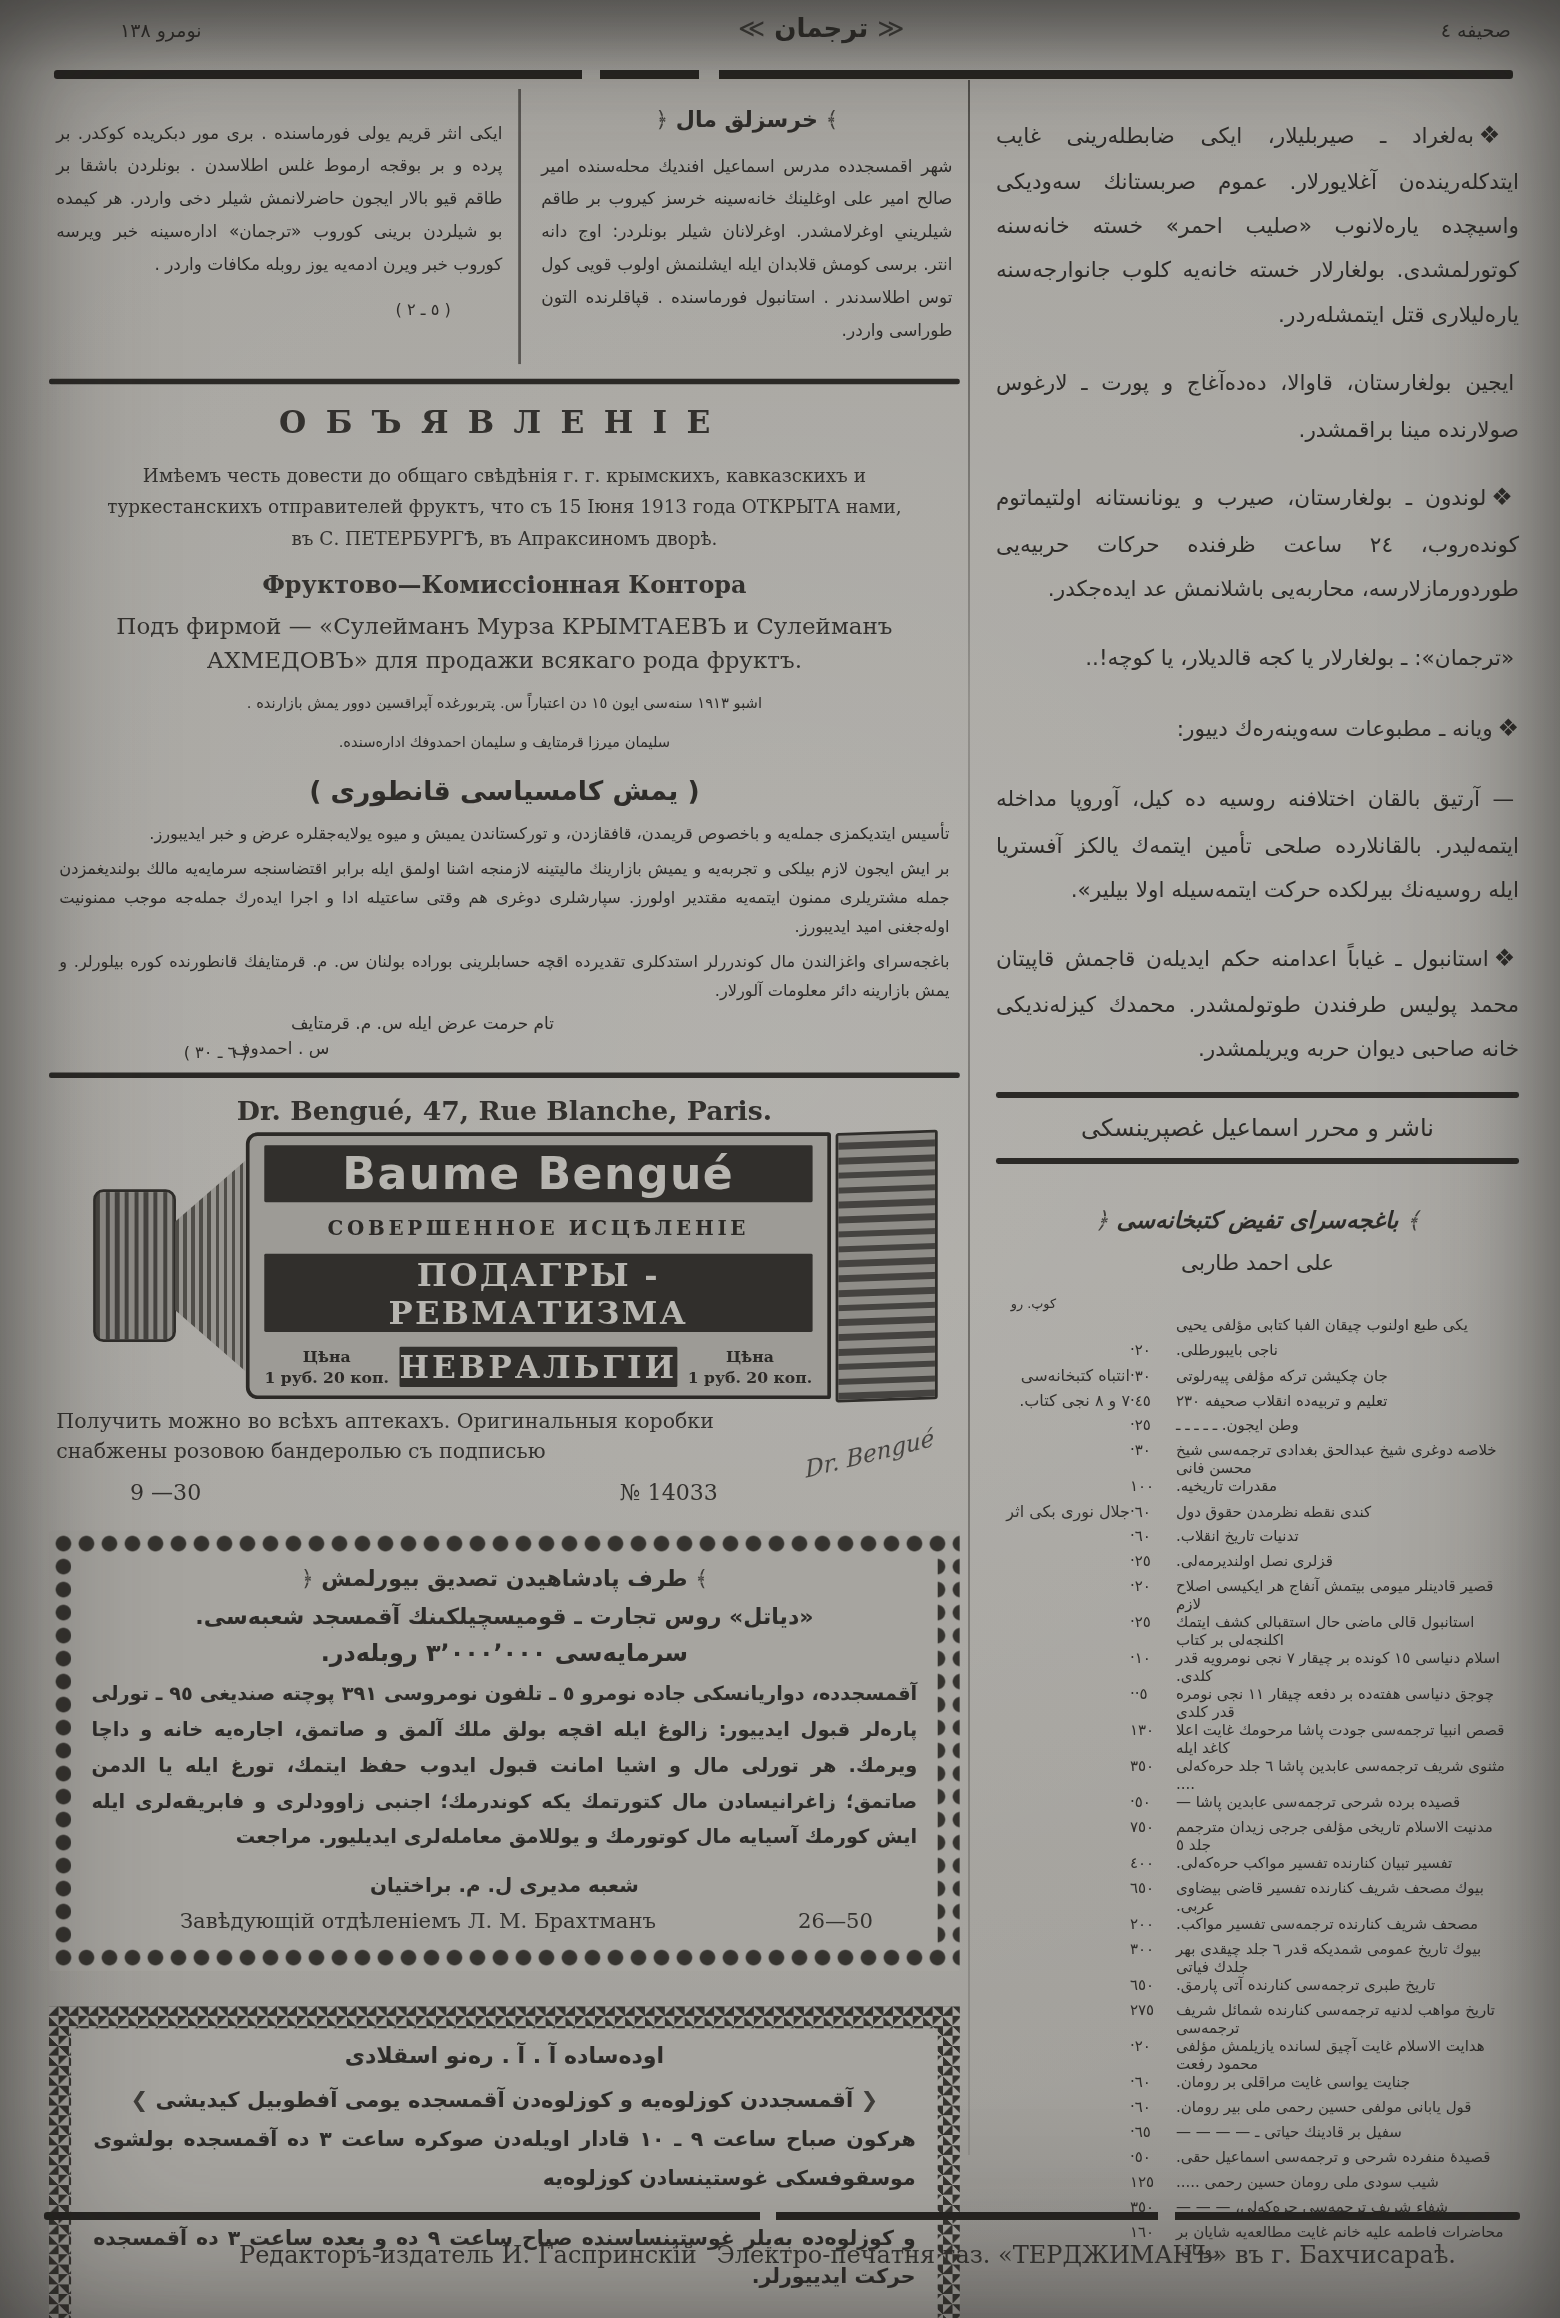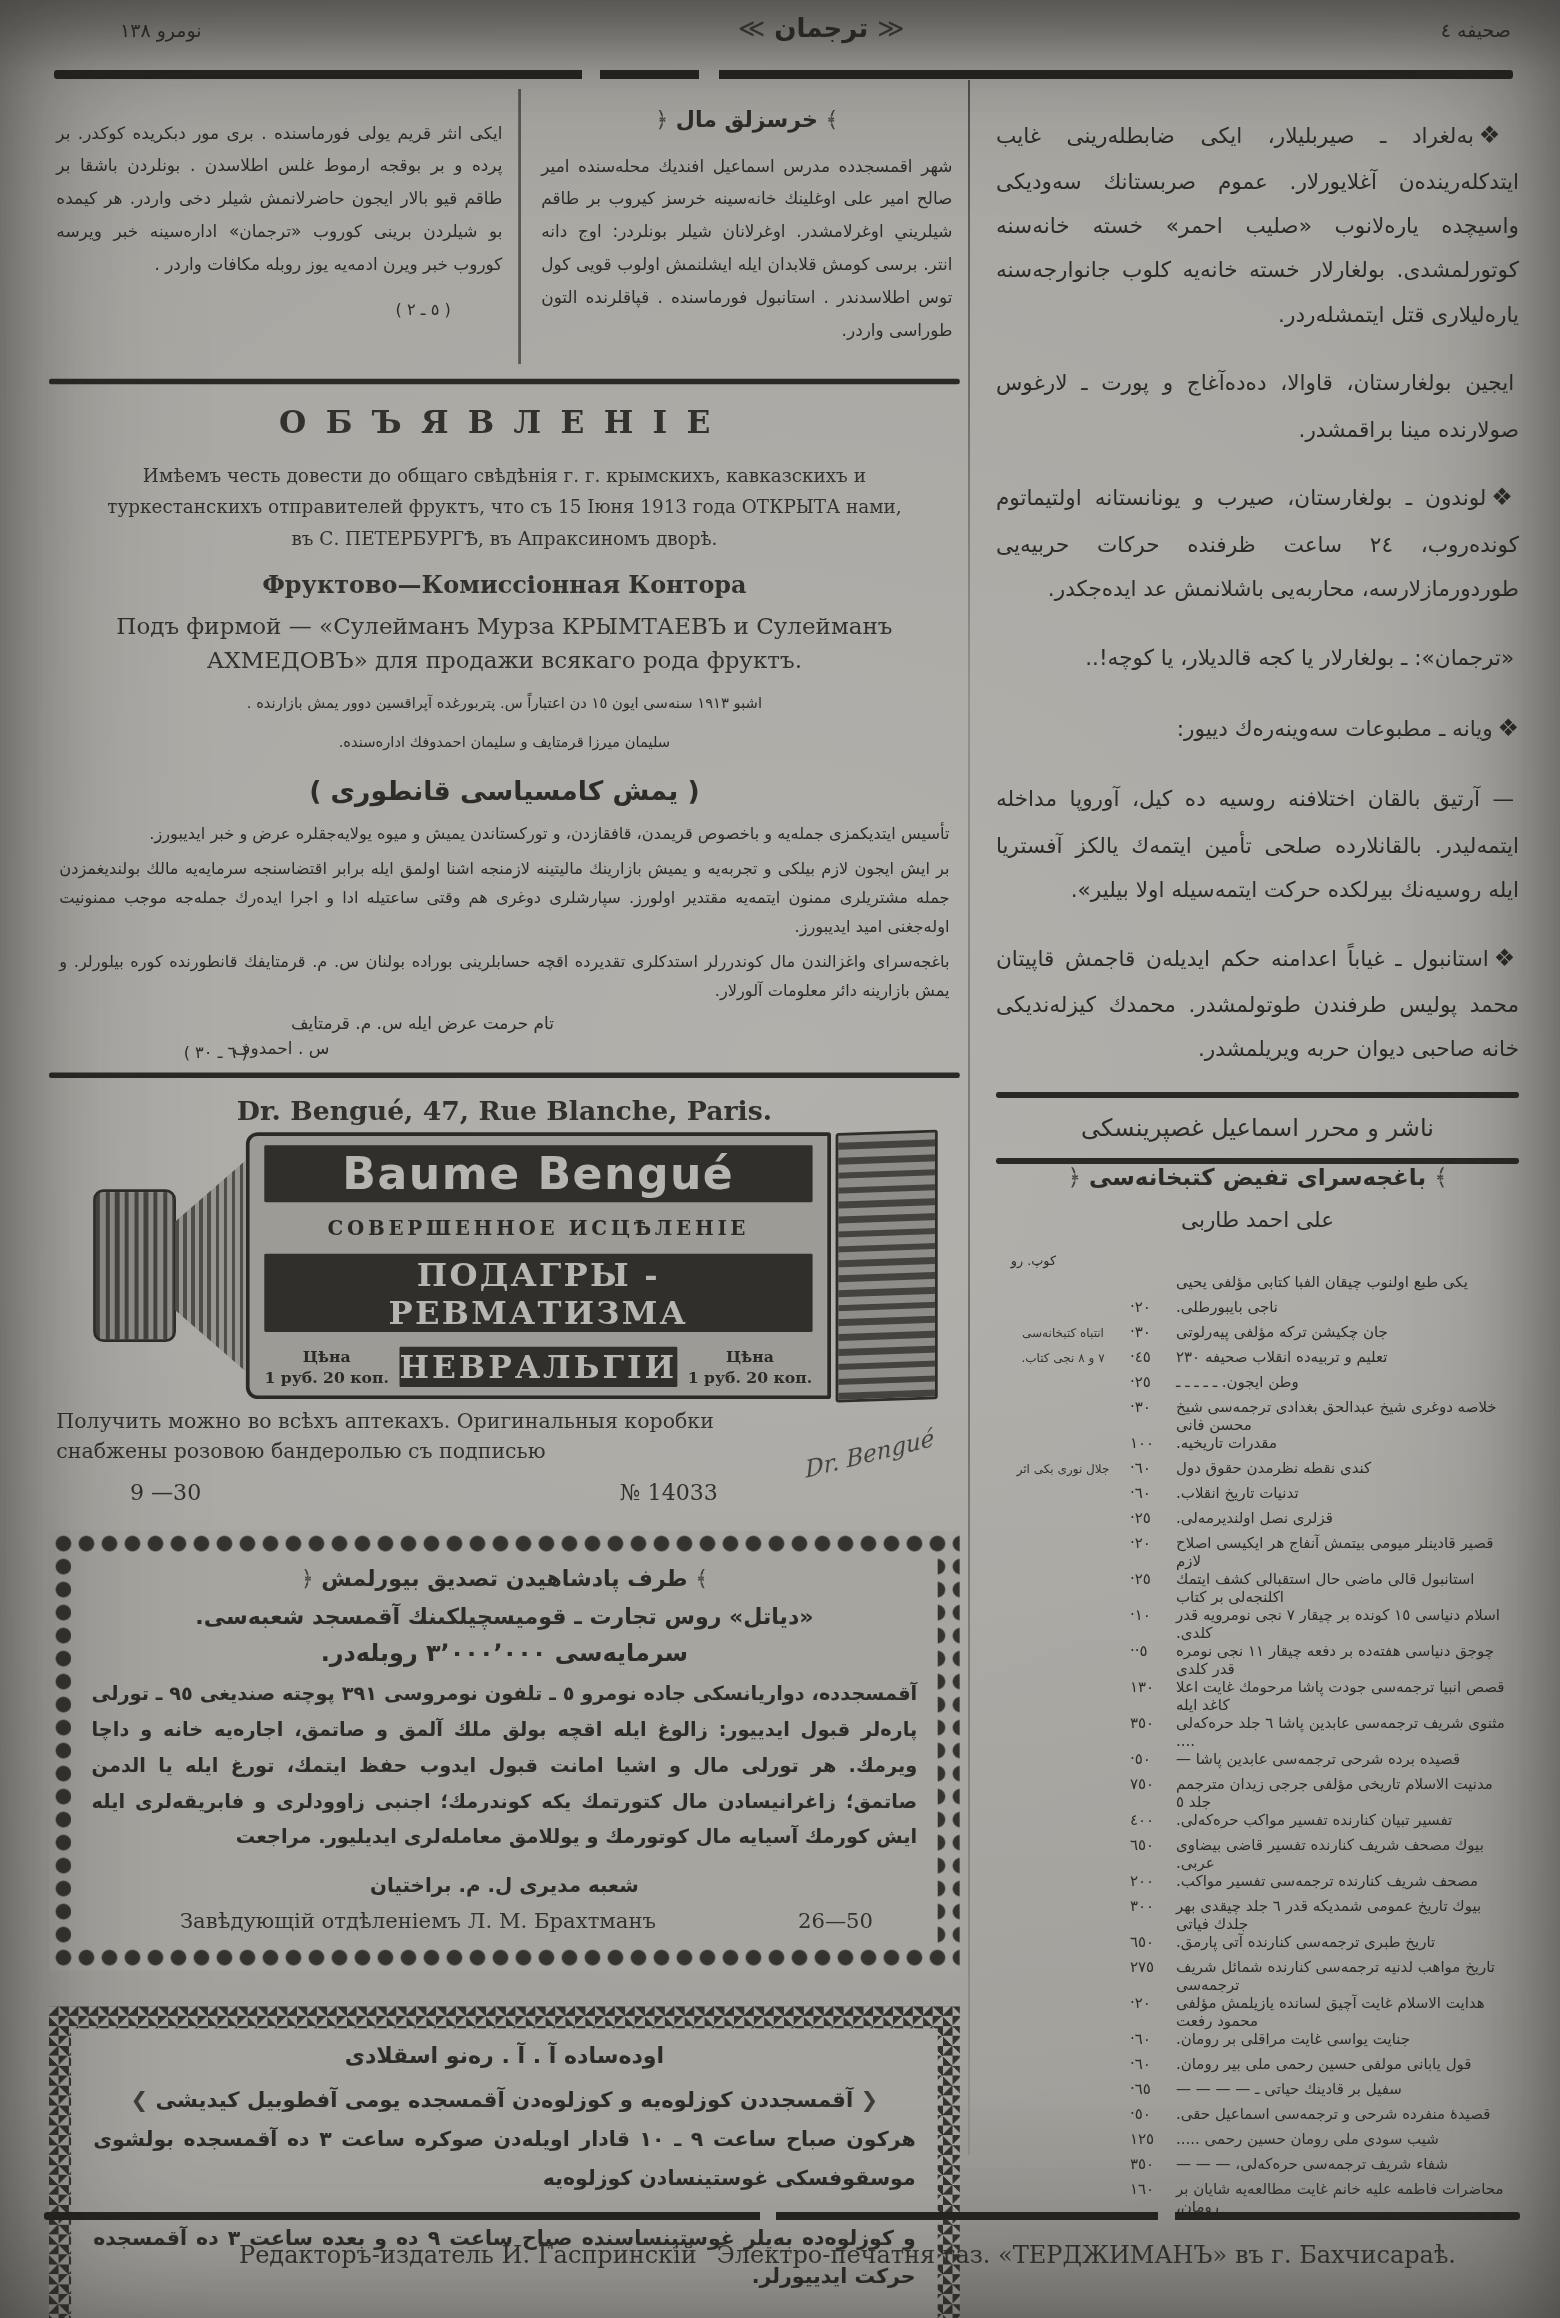--- a/index.html
+++ b/index.html
@@ -107,26 +107,26 @@
   .ren-line1{font-size:23px;font-weight:bold;text-align:center;margin-top:21px;}
   .ren-para{font-size:22.3px;font-weight:bold;line-height:1.9;text-align:justify;margin-top:8px;}
 
   
   .col-right{position:absolute;left:996px;top:89px;width:523px;}
   .news-item{font-size:21.6px;line-height:2.05;text-align:justify;margin-bottom:8px;}
   .news-item .fleuron{font-size:24px;padding-left:4.8px;}
   .pub-block{margin-top:21px;}
   .prule{height:5.6px;background:#2b2926;border-radius:2.4px;}
   .pub-line{font-size:24px;text-align:center;margin:16px 0;}
-  .bookstore-head{font-size:23px;font-weight:bold;text-align:center;}
+  .bookstore-head{font-size:23px;font-weight:bold;text-align:center;margin-top:43px;font-style:italic;}
   .bookstore-agent{font-size:21.6px;text-align:center;margin-top:17.6px;}
   .book-collabel{font-size:12.8px;margin:21px 0 1.6px;direction:rtl;text-align:right;padding-right:463px;white-space:nowrap;}
   .books{margin-top:5px;}
   .book-row{display:flex;align-items:baseline;min-height:25px;}
-  .book-note{width:134px;font-size:12px;direction:rtl;text-align:center;opacity:.95;}
+  .book-note{width:134px;font-size:16px;direction:rtl;text-align:right;opacity:.95;}
   .book-price{width:46px;font-size:15px;text-align:left;}
   .book-title{flex:1;font-size:15px;direction:rtl;text-align:left;}
 
   
   .footer{position:absolute;left:0;right:0;top:2212px;}
   .footer-rule{margin:0 40px 0 44px;height:8px;
     background:linear-gradient(90deg,#262421 0 48.5%,transparent 48.5% 49.6%,#262421 49.6% 75.5%,transparent 75.5% 76.6%,#262421 76.6% 100%);
     border-radius:3.2px;}
   .footer-texts{display:flex;margin-top:21px;font-size:24px;}
   .footer-texts .fl{margin-left:239px;}

